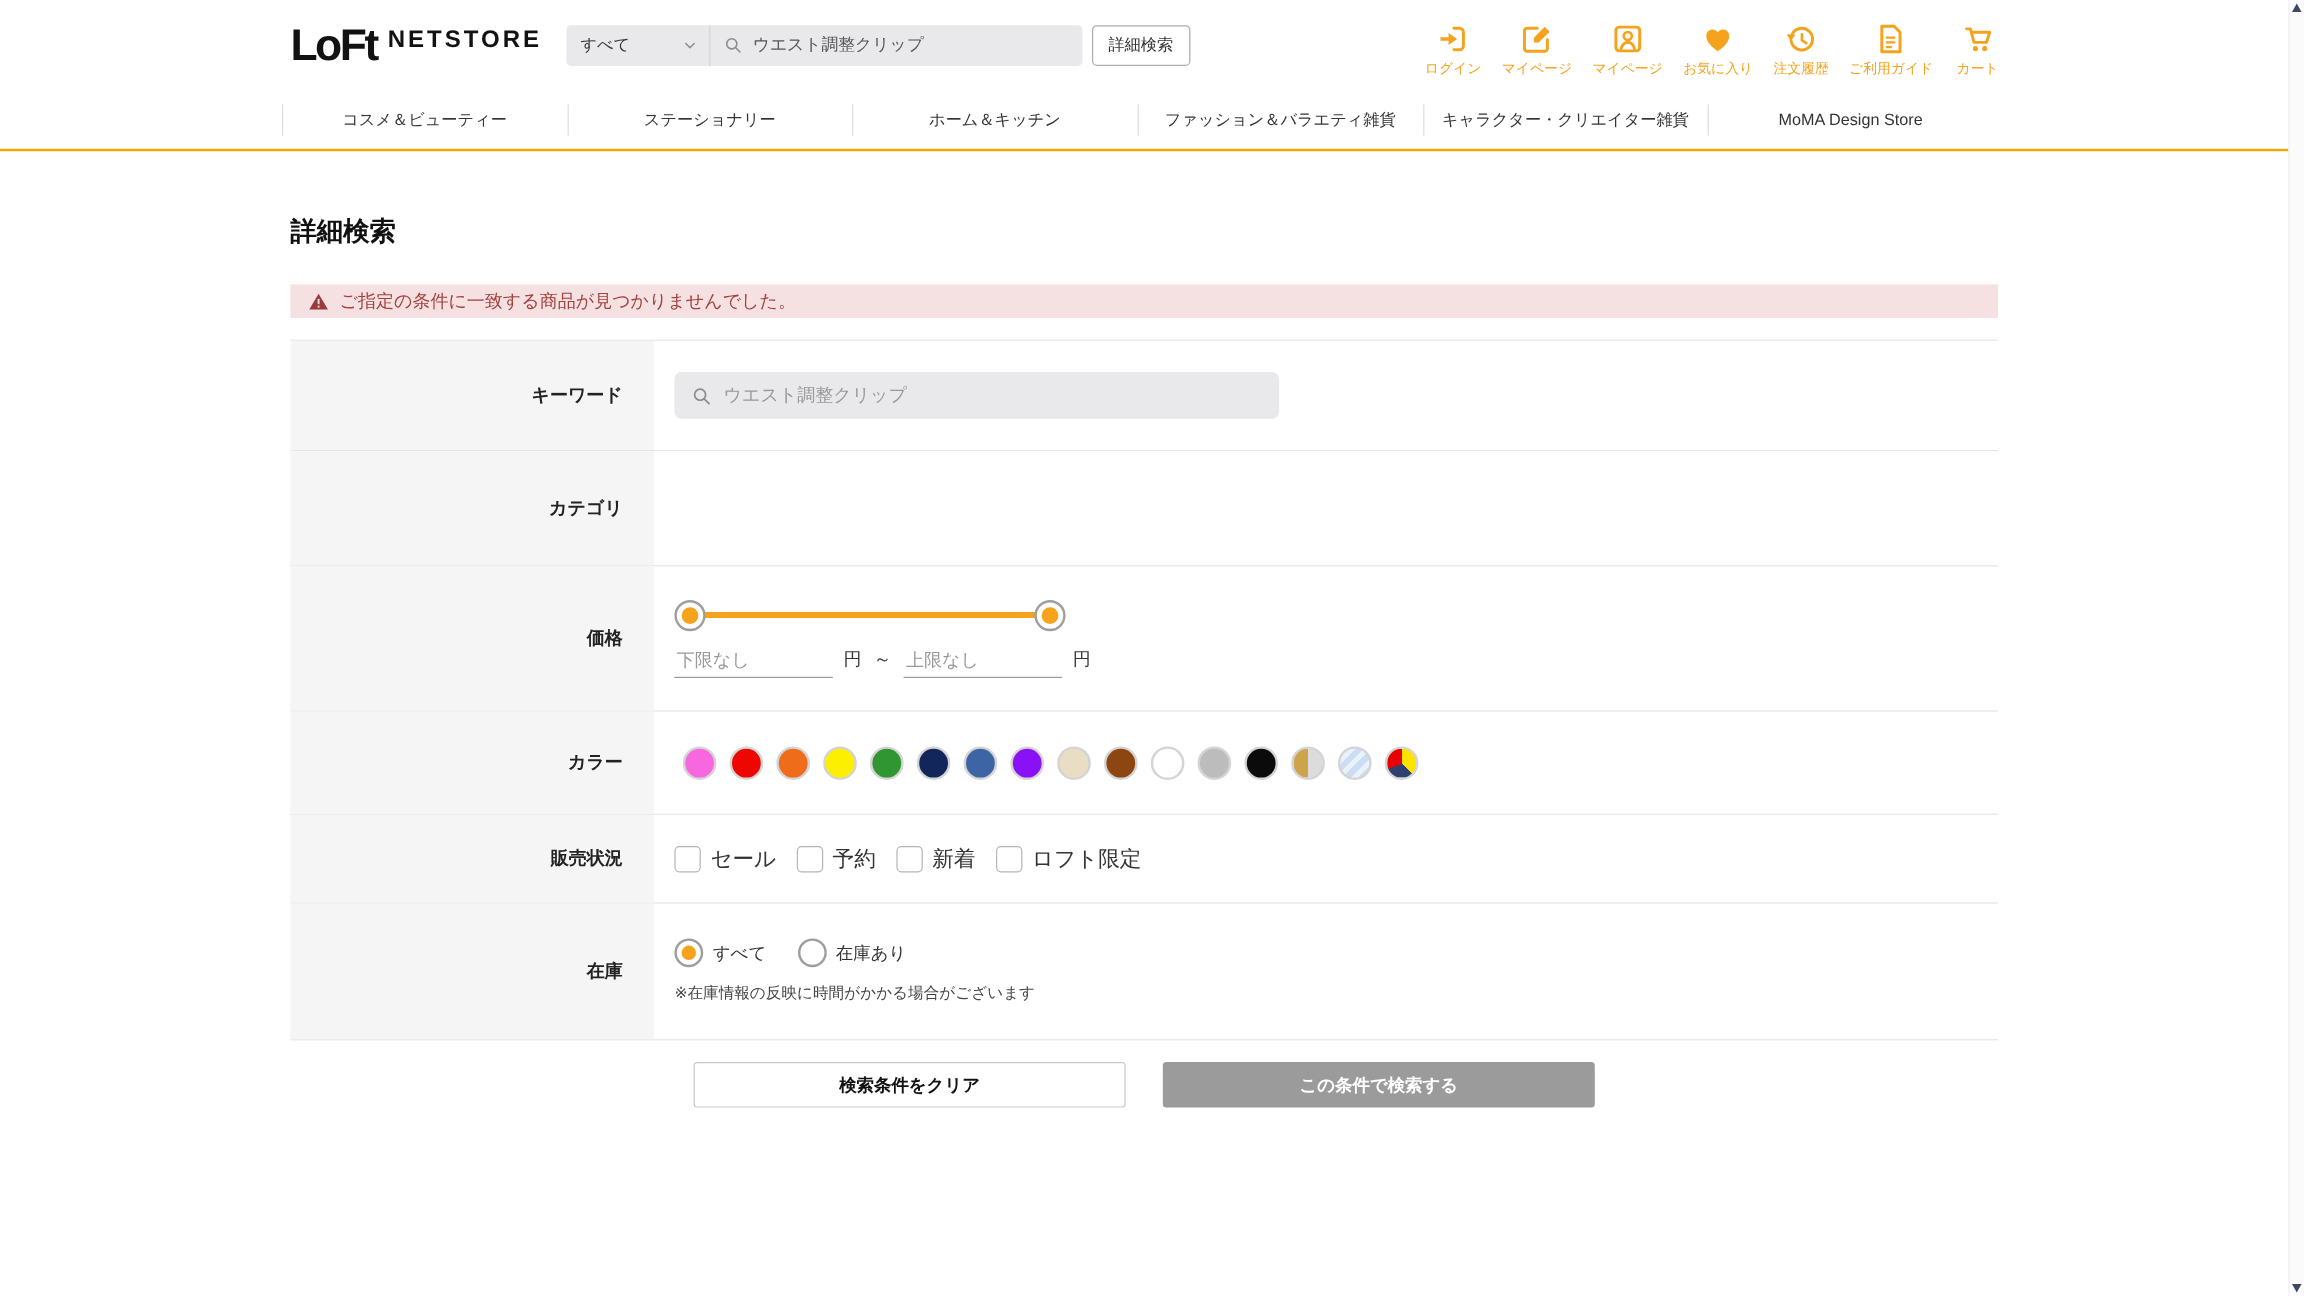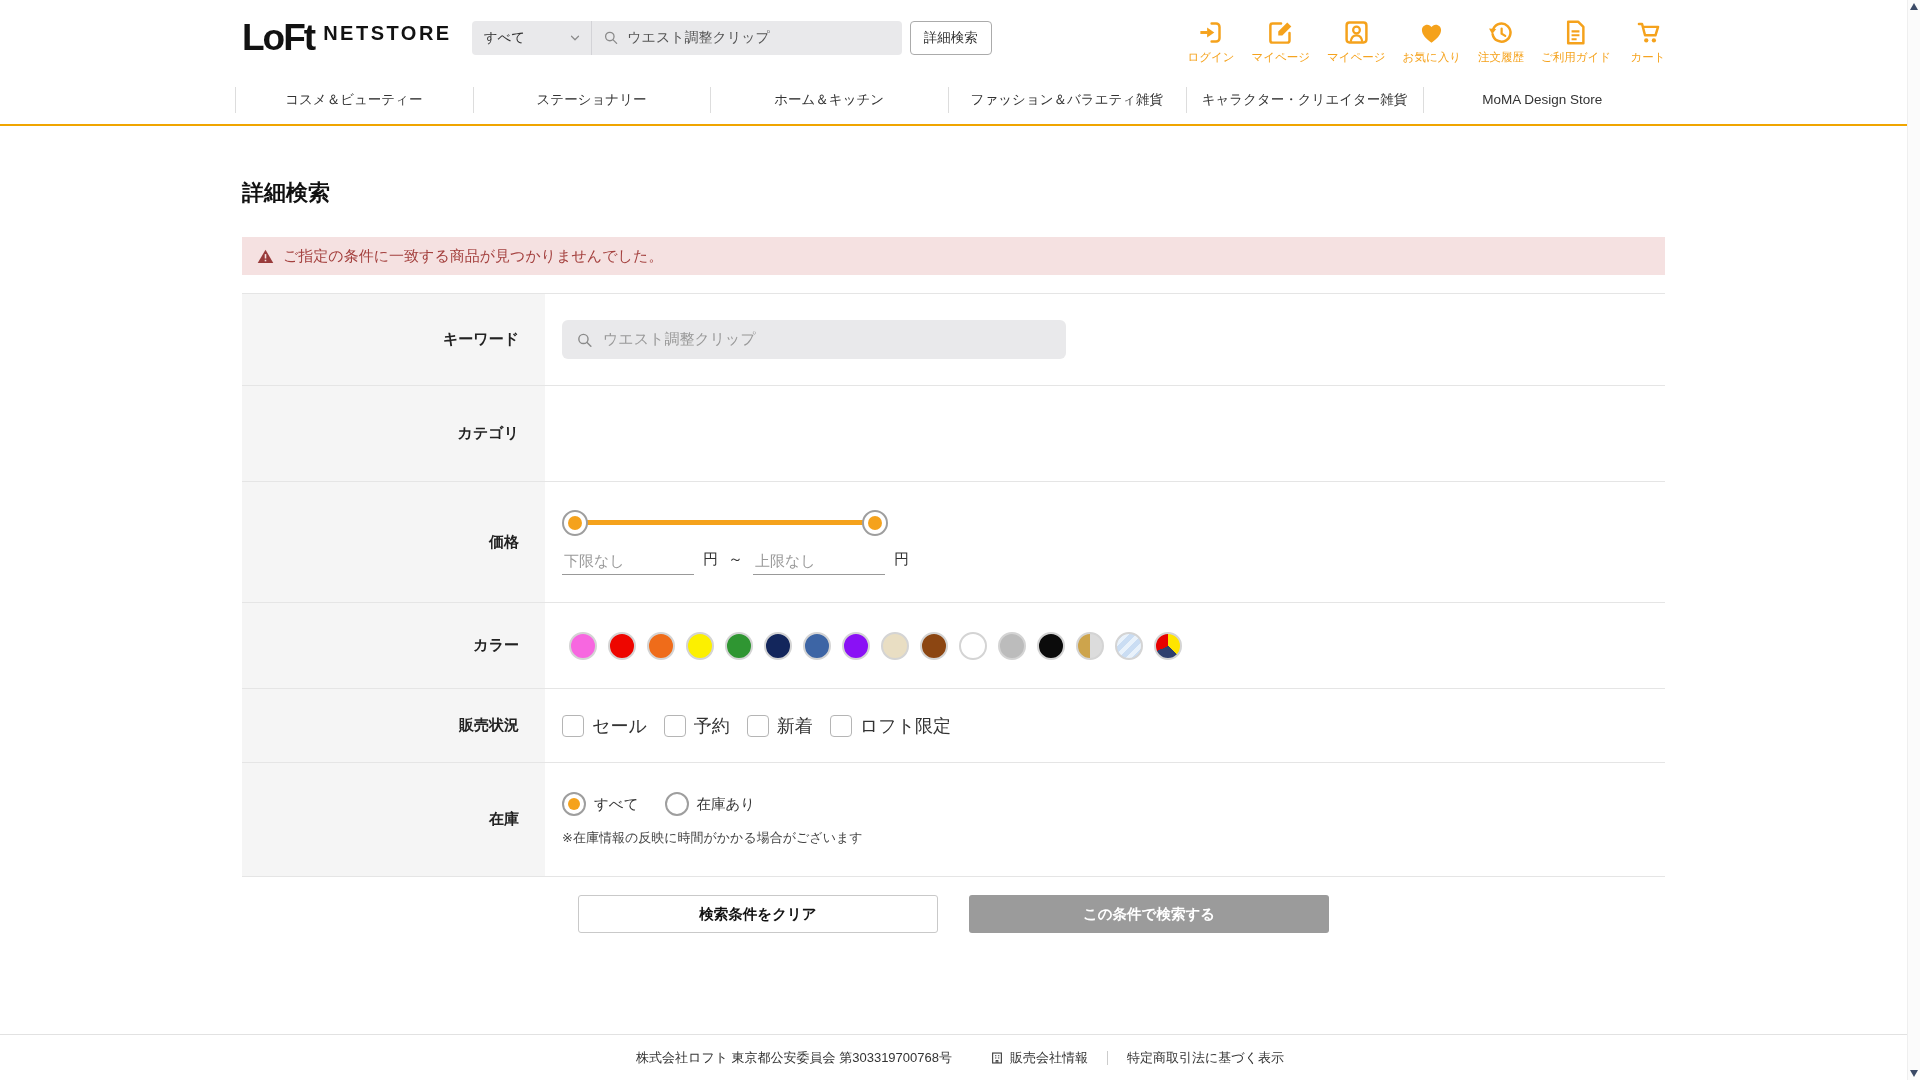--- a/index.html
+++ b/index.html
@@ -31,21 +31,21 @@
   
   .nav { height:51px; border-bottom:2px solid #F0A500; padding:0 259px 0 235px; }
   .nav-inner { display:flex; height:100%; }
   .nav-item { flex:1; display:flex; align-items:center; justify-content:center; font-size:13.5px; color:#333;
     position:relative; cursor:pointer; white-space:nowrap; }
   .nav-item::before { content:''; position:absolute; left:0; top:12px; height:26px; width:1px; background:#DDD; }
 
   
   .main { margin-left:242px; width:1423px; }
   .page-title { margin-top:52px; font-size:22px; font-weight:bold; color:#111; }
-  .error-bar { margin-top:29px; height:38px; background:#F5E1E1; display:flex; align-items:center;
+  .error-bar { margin-top:29px; height:28px; background:#F5E1E1; display:flex; align-items:center;
     padding-left:15px; gap:9px; font-size:15px; color:#A4403E; }
 
   .form { margin-top:18px; border-top:1px solid #E5E5E5; }
   .form-row { display:flex; border-bottom:1px solid #E5E5E5; }
   .form-label { width:303px; background:#F5F5F5; display:flex; align-items:center; justify-content:flex-end;
     padding-right:26px; font-size:15px; font-weight:bold; color:#222; }
   .form-field { flex:1; padding-left:17px; display:flex; align-items:center; }
   .row-keyword { height:92px; } .row-category { height:96px; } .row-price { height:121px; }
   .row-color { height:86px; } .row-status { height:74px; } .row-stock { height:114px; }
 
@@ -348,34 +348,19 @@
       </div>
 
     </div>
 
     <div class="actions">
       <button class="btn btn-clear">検索条件をクリア</button>
       <button class="btn btn-submit">この条件で検索する</button>
     </div>
   </main>
 
-  <footer class="footer">
-    <span class="footer-company">株式会社ロフト 東京都公安委員会 第303319700768号</span>
-    <span class="footer-link">
-      <svg viewBox="0 0 24 24" width="14" height="14">
-          <rect x="4.5" y="3.5" width="15" height="17" fill="none" stroke="#444" stroke-width="2"></rect>
-          <path d="M8.5 8h2.5M13.5 8h2.5M8.5 12h2.5M13.5 12h2.5" stroke="#444" stroke-width="1.8"></path>
-          <path d="M10.5 20.5v-4h3v4" fill="none" stroke="#444" stroke-width="1.8"></path>
-        </svg>
-      <span>販売会社情報</span>
-    </span>
-    <span class="footer-sep"></span>
-    <span class="footer-link">
-      <span>特定商取引法に基づく表示</span>
-    </span>
-  </footer>
 
   <div class="scrollbar">
     <div class="sb-up"></div>
     <div class="sb-down"></div>
   </div>
 
 </div>
 
 </body></html>

